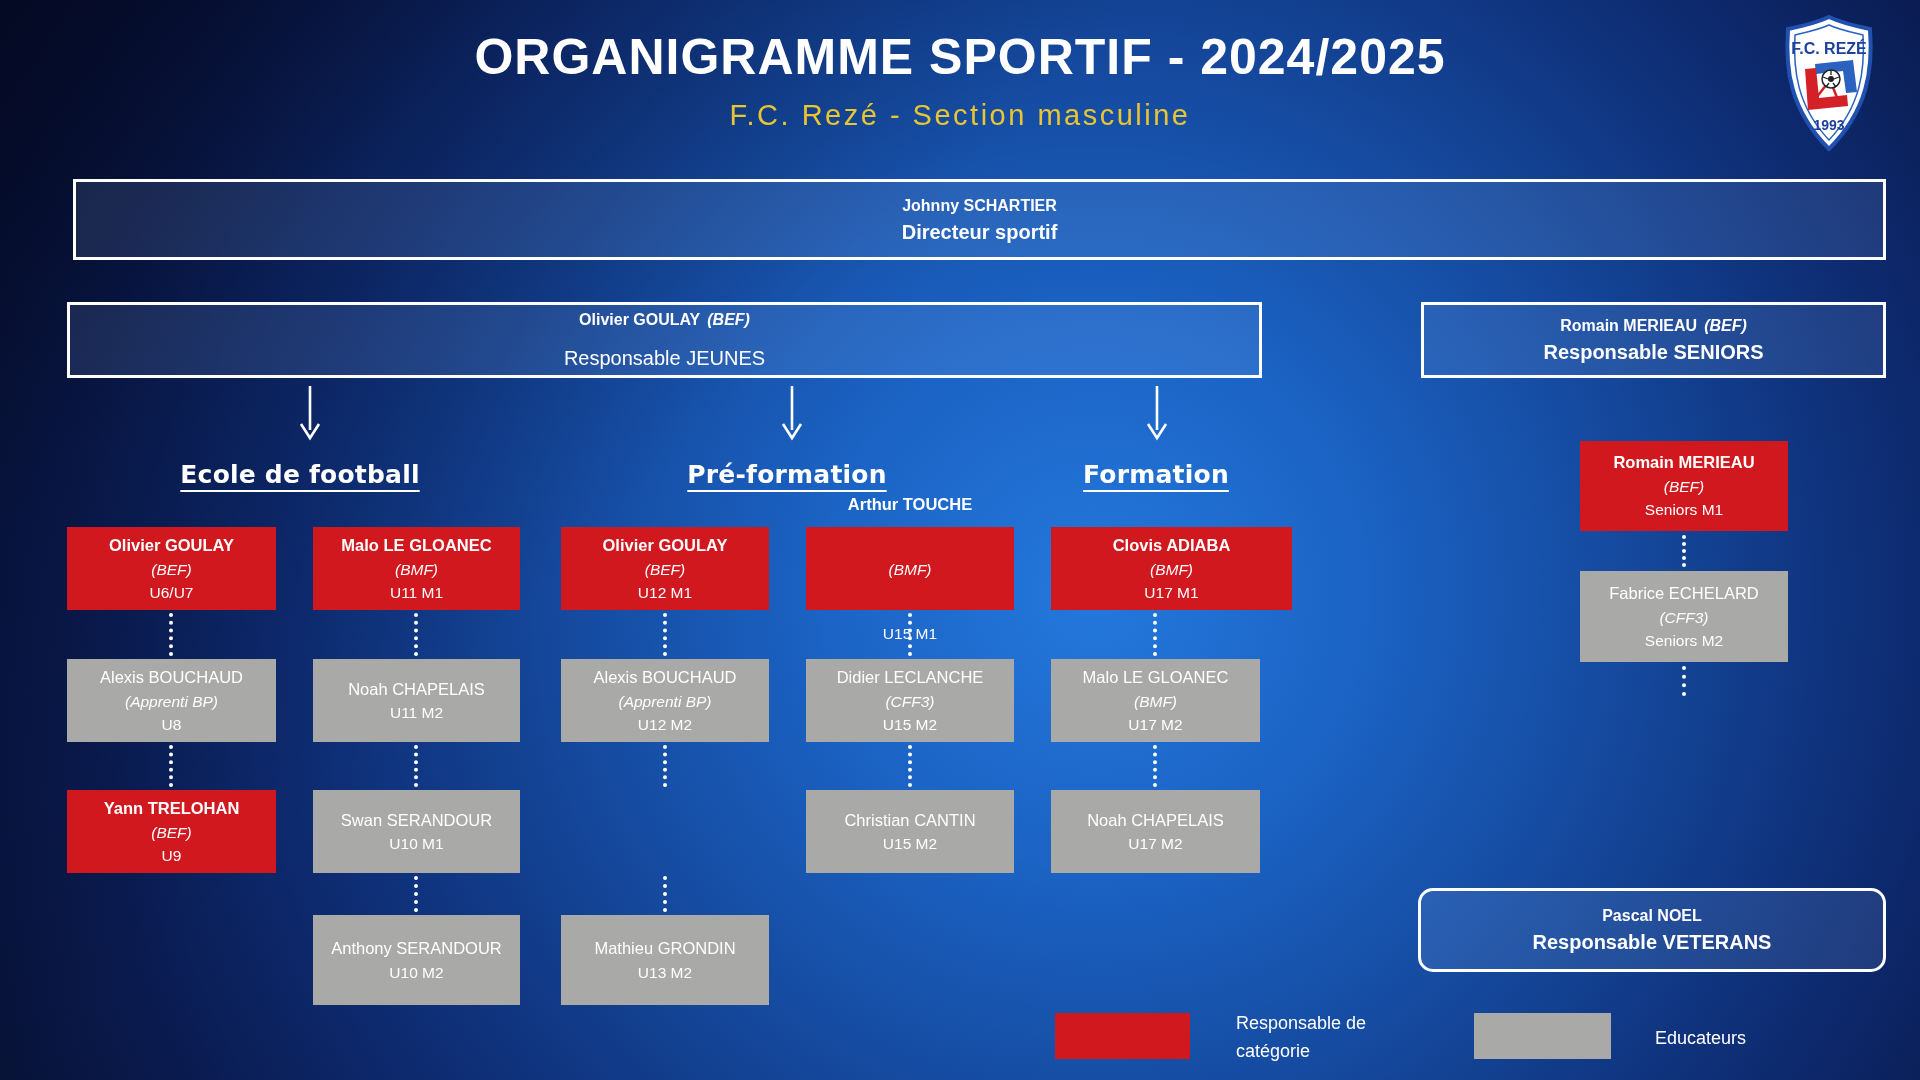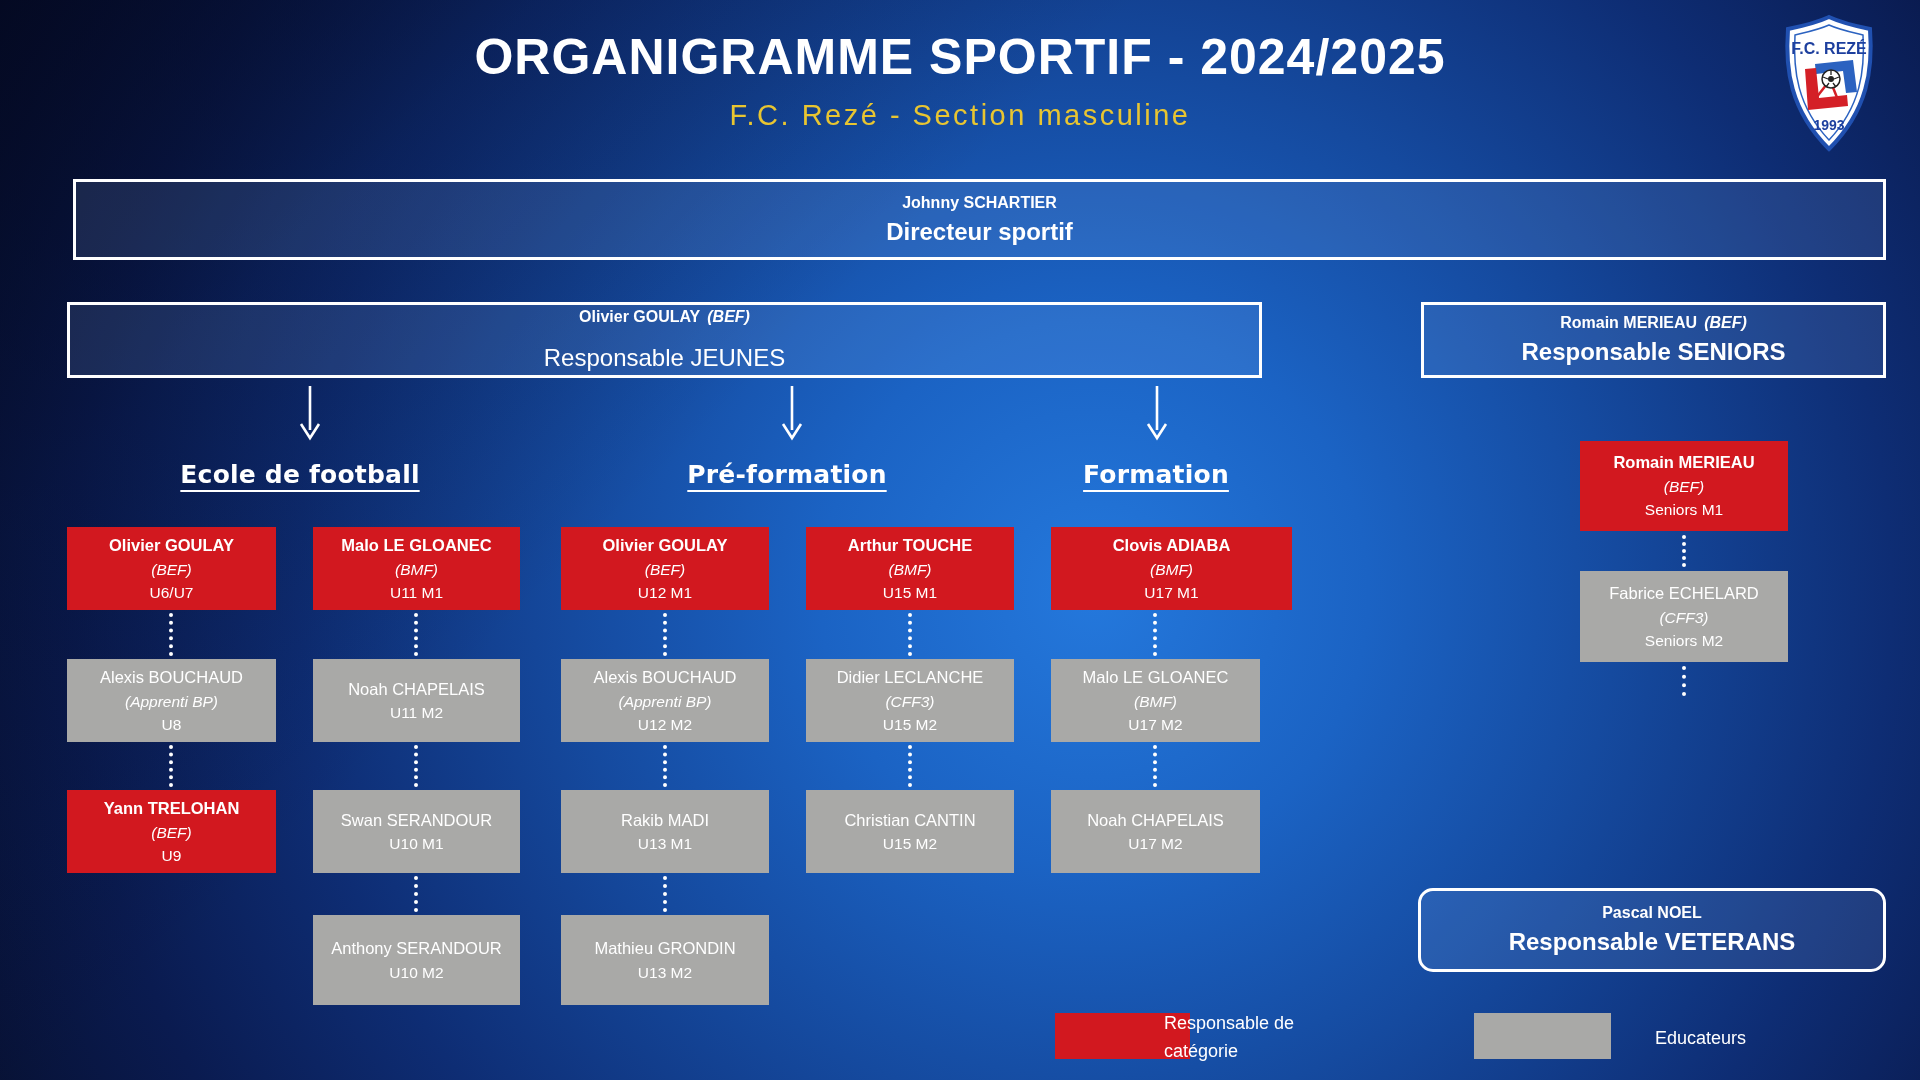--- a/index.html
+++ b/index.html
@@ -23,21 +23,21 @@
   .page-subtitle{
     left:0;right:0;top:98px;text-align:center;color:#e8c531;
     font-size:29px;font-weight:500;letter-spacing:2.5px;line-height:1.2;
   }
   .panel{
     border:3px solid #ffffff;background:rgba(160,200,255,0.13);
     display:flex;flex-direction:column;justify-content:center;align-items:center;
     color:#ffffff;text-align:center;box-sizing:border-box;
   }
   .panel .p-line1{font-size:16px;font-weight:bold;line-height:1.5;text-align:right;}
-  .panel .p-line2{font-size:24px;font-weight:bold;line-height:1.4;}
+  .panel .p-line2{font-size:20px;font-weight:bold;line-height:1.4;}
   .panel .p-line2.normal{font-weight:normal;margin-top:12px;}
   .panel em.dip{font-style:italic;margin-left:7px;}
   .hdr{
     color:#ffffff;font-size:25px;font-weight:bold;text-align:center;
     text-decoration:underline;text-underline-offset:7px;text-decoration-thickness:2px;
     font-family:"DejaVu Sans",sans-serif;letter-spacing:.2px;
   }
   .arrow{width:24px;height:60px;}
   .obox{
     display:flex;flex-direction:column;justify-content:center;align-items:center;
@@ -157,31 +157,27 @@
     <div class="odip">(BEF)</div>
     <div class="oteam">U12 M1</div>
   </div>
   <div class="abs conn" style="left:663px;top:613px;height:43px;"></div>
   <div class="abs obox gray" style="left:561px;top:659px;width:208px;height:83px;">
     <div class="oname">Alexis BOUCHAUD</div>
     <div class="odip">(Apprenti BP)</div>
     <div class="oteam">U12 M2</div>
   </div>
   <div class="abs conn" style="left:663px;top:745px;height:42px;"></div>
-  <div class="abs obox gray" style="left:561px;top:790px;width:208px;height:83px;">
-    <div class="oname">Rakib MADI</div>
-    <div class="oteam">U13 M1</div>
-  </div>
   <div class="abs conn" style="left:663px;top:876px;height:36px;"></div>
   <div class="abs obox gray" style="left:561px;top:915px;width:208px;height:90px;">
     <div class="oname">Mathieu GRONDIN</div>
     <div class="oteam">U13 M2</div>
   </div>
 
-  <div class="abs obox red" style="left:806px;top:527px;width:208px;height:83px;">
+  <div class="abs obox red" style="left:806px;top:527px;width:208px;height:83px;gap:41px;">
     <div class="oname">Arthur TOUCHE</div>
     <div class="odip">(BMF)</div>
     <div class="oteam">U15 M1</div>
   </div>
   <div class="abs conn" style="left:908px;top:613px;height:43px;"></div>
   <div class="abs obox gray" style="left:806px;top:659px;width:208px;height:83px;">
     <div class="oname">Didier LECLANCHE</div>
     <div class="odip">(CFF3)</div>
     <div class="oteam">U15 M2</div>
   </div>
@@ -220,17 +216,17 @@
     <div class="oteam">Seniors M2</div>
   </div>
   <div class="abs conn" style="left:1682px;top:666px;height:30px;"></div>
 
   <div class="abs panel" style="left:1418px;top:888px;width:468px;height:84px;border-radius:15px;">
     <div class="p-line1">Pascal NOEL</div>
     <div class="p-line2">Responsable VETERANS</div>
   </div>
 
   <div class="abs swatch red" style="left:1055px;top:1013px;width:135px;height:46px;"></div>
-  <div class="abs legend-label" style="left:1164px;top:1010px;width:175px;">Responsable de catégorie</div>
+  <div class="abs legend-label" style="left:1236px;top:1010px;width:175px;">Responsable de catégorie</div>
   <div class="abs swatch gray" style="left:1474px;top:1013px;width:137px;height:46px;"></div>
   <div class="abs legend-label" style="left:1655px;top:1025px;width:200px;">Educateurs</div>
 
 </div>
 
 </body></html>

